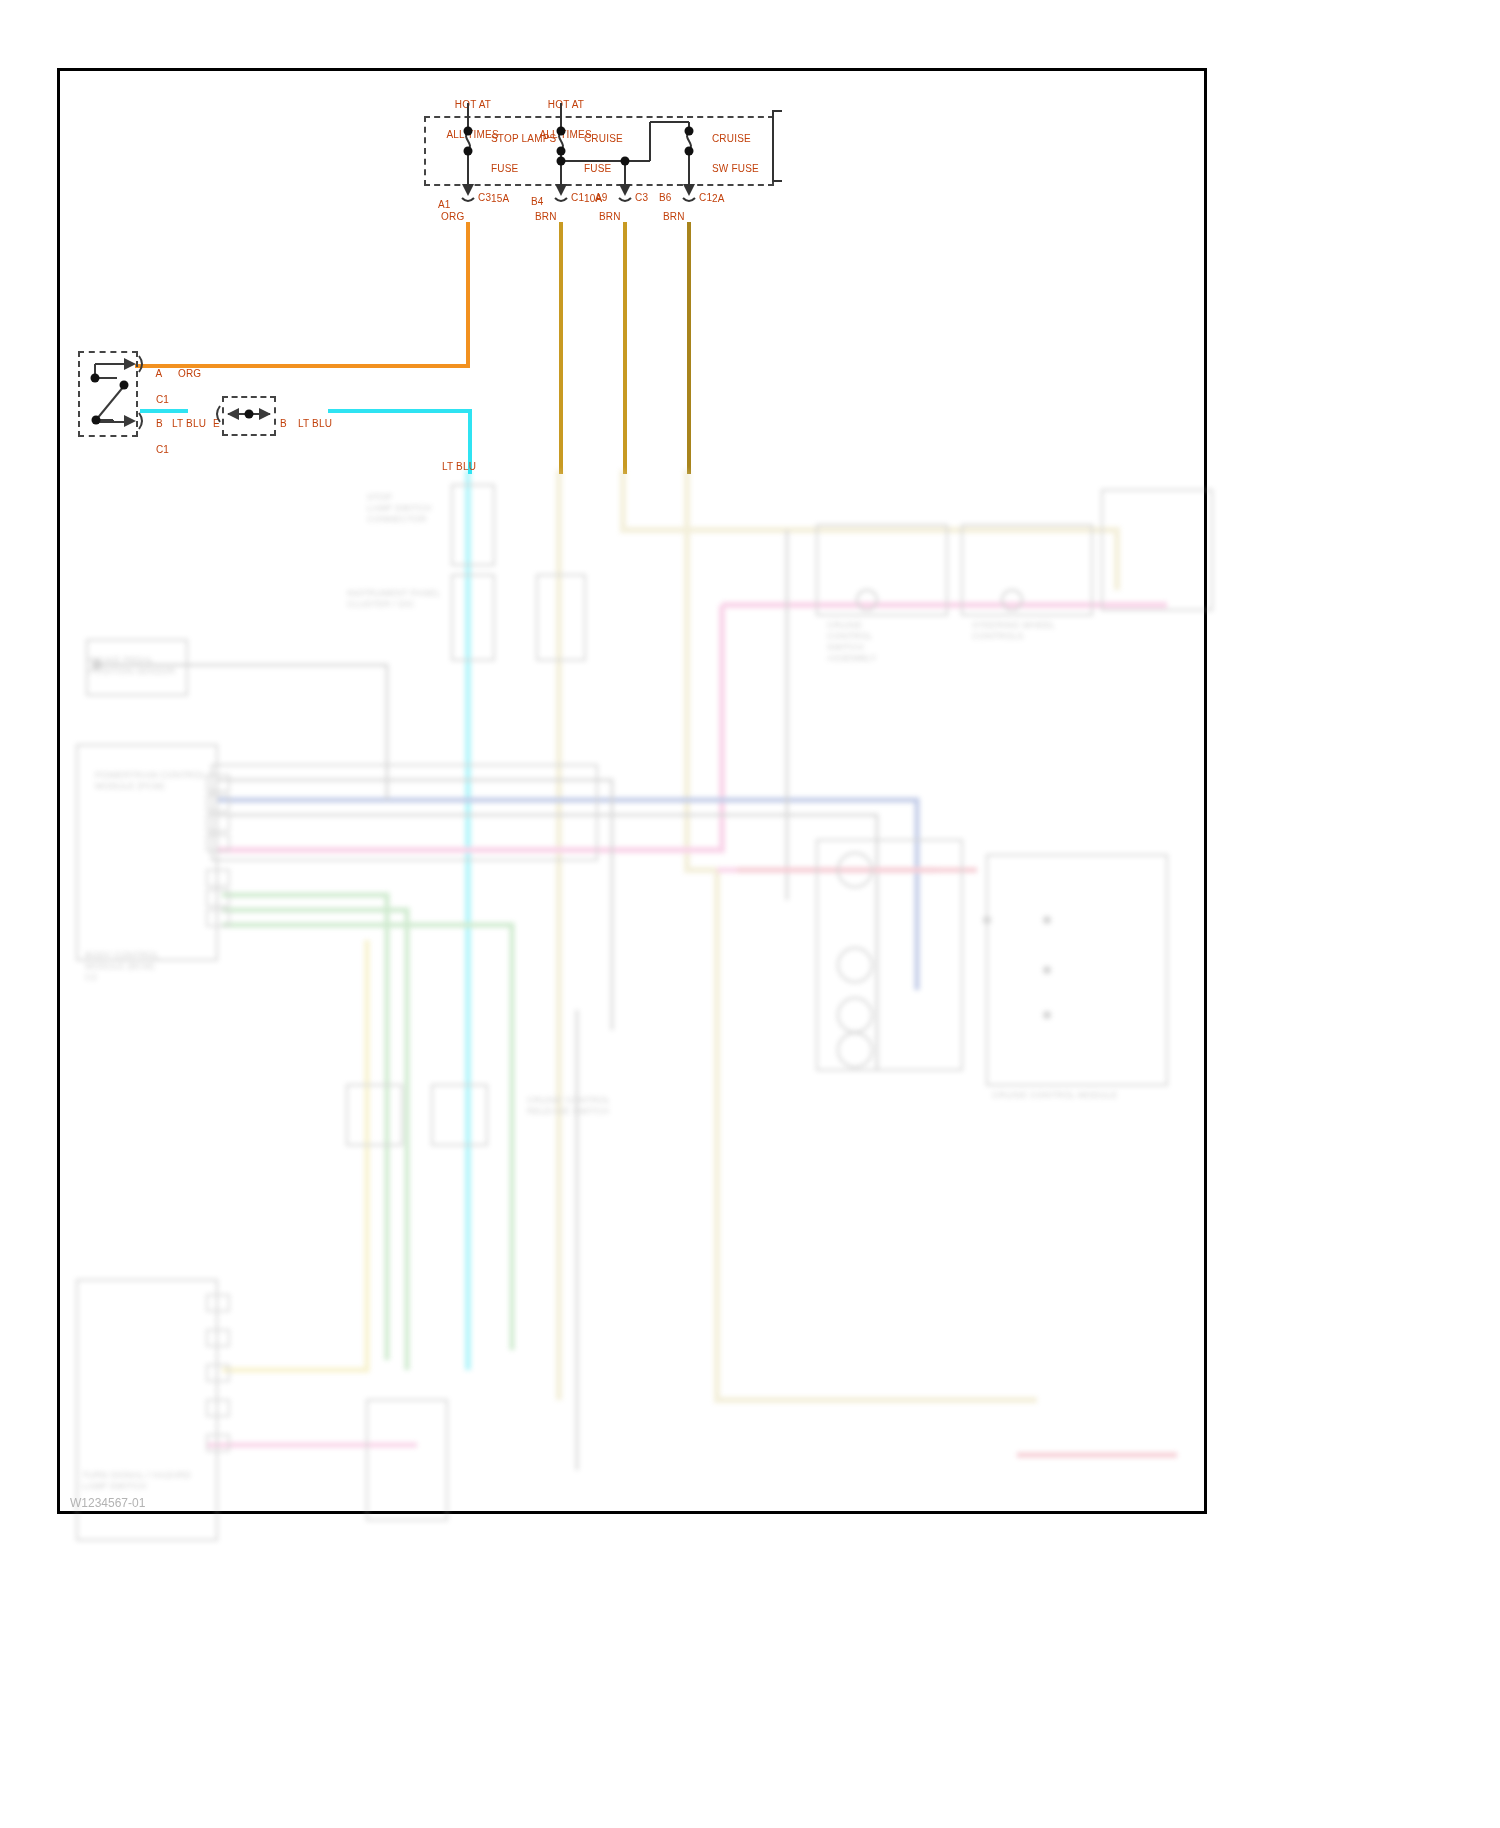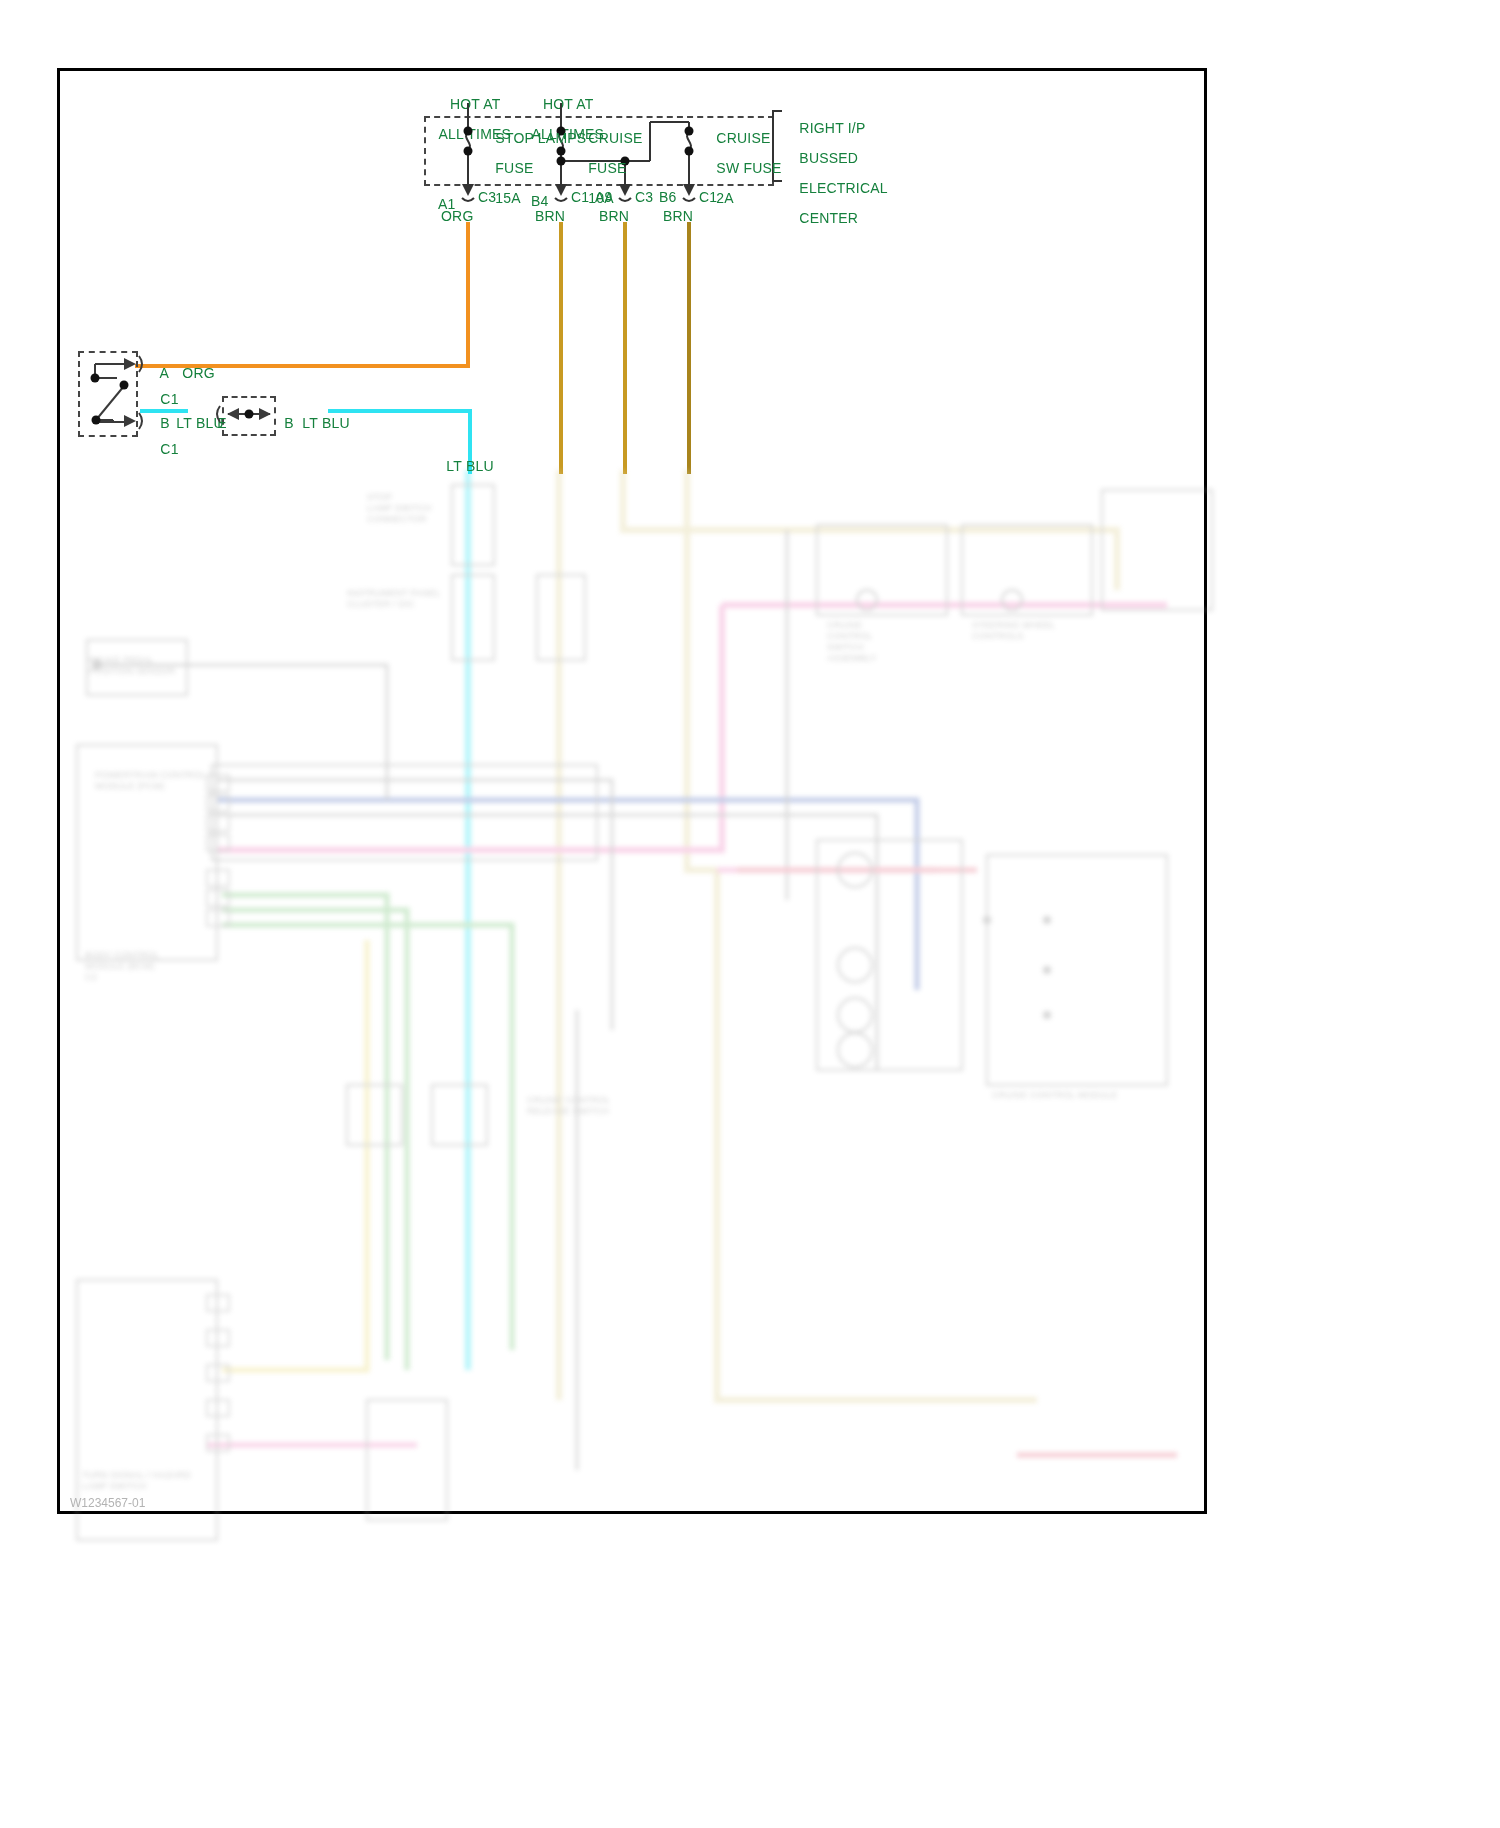--- a/index.html
+++ b/index.html
@@ -31,22 +31,22 @@
     left: 57px; top: 470px;
     width: 1160px; height: 1100px;
     filter: blur(2.6px);
     opacity: 0.42;
     pointer-events: none;
   }
   .wv { position: absolute; width: 4px; }
   .wh { position: absolute; height: 4px; }
   .lbl {
     position: absolute;
-    font-size: 14px;
-    color: #15803d;
+    font-size: 10px;
+    color: #c2410c;
     white-space: pre;
     line-height: 15px;
     letter-spacing: .2px;
   }
   .lbl.c { text-align: center; }
   .dashbox {
     position: absolute;
     border: 2px dashed #444;
     background: transparent;
   }
@@ -80,26 +80,20 @@
     <span>ALL TIMES</span>
   </div>
   <div class="lbl c" style="left:505px; top:82px; width:110px;">
     <span>HOT AT</span><br>
     <span>ALL TIMES</span>
   </div>
 
   <div class="dashbox" style="left:424px; top:116px; width:350px; height:70px;"></div>
 
   <div class="bracket" style="left:772px; top:110px; width:10px; height:72px;"></div>
-  <div class="lbl" style="left:783px; top:106px;">
-    <span>RIGHT I/P</span><br>
-    <span>BUSSED</span><br>
-    <span>ELECTRICAL</span><br>
-    <span>CENTER</span>
-  </div>
 
   <svg class="overlay" width="1500" height="600">
     <g stroke="#333" stroke-width="2" fill="none">
 
       <line x1="468" y1="103" x2="468" y2="131"></line>
       <line x1="561" y1="103" x2="561" y2="131"></line>
 
       <path d="M468,131 C461,139 475,143 468,151"></path>
       <line x1="468" y1="151" x2="468" y2="190"></line>
 

